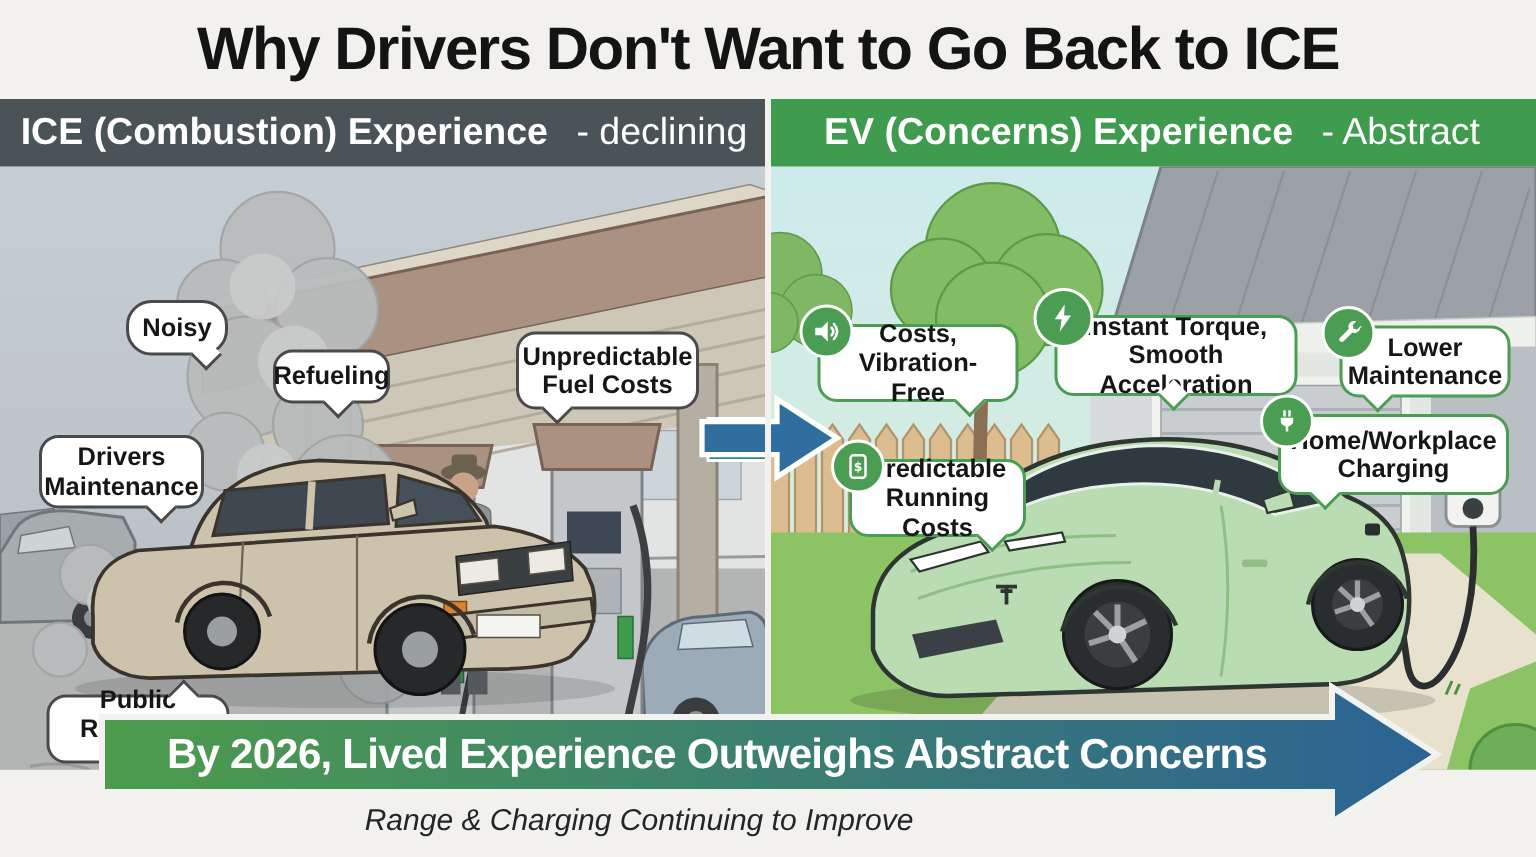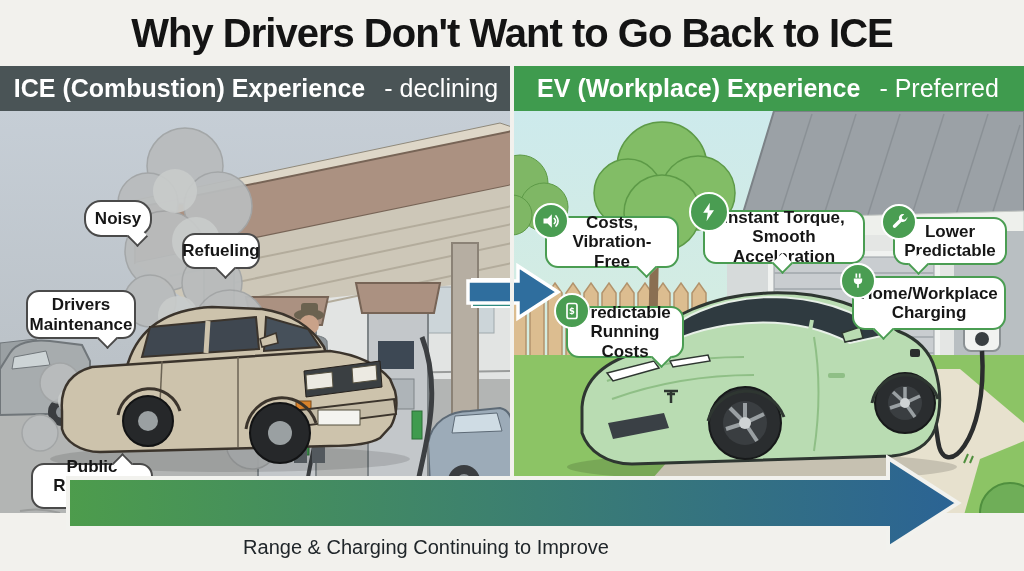--- a/index.html
+++ b/index.html
@@ -44,21 +44,21 @@
 
   
   .mid-arrow{position:absolute;top:262px;left:466px;z-index:25;}
 
   
   .banner-svg{position:absolute;top:450px;left:0;z-index:40;}
   .banner-text{position:absolute;top:478px;left:68px;width:820px;height:50px;z-index:41;
         display:flex;align-items:center;justify-content:center;color:#ffffff;
         font-size:28px;font-weight:bold;letter-spacing:-0.5px;}
   .footnote{position:absolute;top:536px;left:0;width:852px;text-align:center;z-index:42;
-        font-size:20px;color:#20262a;}
+        font-style:italic;font-size:20px;color:#20262a;}
 </style>
 </head>
 <body>
 
 <div class="stage">
 
   <div class="title">Why Drivers Don't Want to Go Back to ICE</div>
 
   <div class="panel panel-ice">
     <div class="panel-header">
@@ -190,35 +190,39 @@
 
       
       <div class="bubble" style="left:84px;top:89px;width:68px;height:37px;border-radius:17px;">
         <span>Noisy</span>
         <span class="tail tail-b" style="left:44px;"></span>
       </div>
       <div class="bubble" style="left:182px;top:122px;width:78px;height:36px;">
         <span>Refueling</span>
         <span class="tail tail-b" style="left:34px;"></span>
       </div>
+      <div class="bubble" style="left:344px;top:110px;width:122px;height:52px;">
+        <span>Unpredictable Fuel Costs</span>
+        <span class="tail tail-b" style="left:18px;"></span>
+      </div>
       <div class="bubble" style="left:26px;top:179px;width:110px;height:49px;">
         <span>Drivers Maintenance</span>
         <span class="tail tail-b" style="left:72px;"></span>
       </div>
       <div class="bubble" style="left:31px;top:352px;width:122px;height:46px;">
         <span>Public Refueling Only</span>
         <span class="tail tail-t" style="left:82px;"></span>
       </div>
     </div>
   </div>
 
   <div class="panel panel-ev">
     <div class="panel-header">
-      <span class="hdr-bold">EV (Workplace) Experience</span>
-      <span class="hdr-rest">- Preferred</span>
+      <span class="hdr-bold">EV (Concerns) Experience</span>
+      <span class="hdr-rest">- Abstract</span>
     </div>
 
     <div class="scene">
       <svg width="512" height="460" viewBox="0 0 512 460">
         <defs>
           <linearGradient id="skyR" x1="0" y1="0" x2="0" y2="1">
             <stop offset="0" stop-color="#cdeaec"></stop>
               <stop offset="1" stop-color="#dcefd5"></stop>
           </linearGradient>
         </defs>
@@ -355,21 +359,21 @@
         </span>
         <span>Instant Torque, Smooth Acceleration</span>
         <span class="tail tail-b" style="left:70px;"></span>
       </div>
       <div class="bubble" style="left:381px;top:106px;width:114px;height:48px;">
         <span class="icon-badge">
           <svg viewBox="0 0 24 24">
               <path d="M21.5 7.2c0 2.6-2.1 4.7-4.7 4.7-.6 0-1.2-.1-1.7-.3l-7 7c-.8.8-2.1.8-2.9 0-.8-.8-.8-2.1 0-2.9l7-7c-.2-.5-.3-1.1-.3-1.7 0-2.6 2.1-4.7 4.7-4.7.6 0 1.2.1 1.7.3l-3 3 .7 2.9 2.9.7 3-3c.2.5.6 1.1.6 1.7z" fill="#fff"></path>
             </svg>
         </span>
-        <span>Lower Predictable</span>
+        <span>Lower Maintenance</span>
         <span class="tail tail-b" style="left:16px;"></span>
       </div>
       <div class="bubble" style="left:340px;top:165px;width:154px;height:54px;">
         <span class="icon-badge">
           <svg viewBox="0 0 24 24">
               <path d="M9,3 h2 v5 h-2 Z M13,3 h2 v5 h-2 Z" fill="#fff"></path>
           <path d="M7,9 h10 v2 a5,5 0 0 1 -4,4.9 V20 h-2 v-4.1 A5,5 0 0 1 7,11 Z" fill="#fff"></path>
             </svg>
         </span>
         <span>Home/Workplace Charging</span>
@@ -396,16 +400,17 @@
 
   <svg class="banner-svg" width="1024" height="110" viewBox="0 0 1024 110">
     <defs>
       <linearGradient id="bannerGrad" x1="0" y1="0" x2="1" y2="0">
         <stop offset="0" stop-color="#4d9c4c"></stop>
           <stop offset="1" stop-color="#2b6394"></stop>
       </linearGradient>
     </defs>
     <polygon points="68,28 888,28 888,8 958,53 888,98 888,78 68,78" fill="url(#bannerGrad)" stroke="#f2f2ee" stroke-width="4"></polygon>
   </svg>
+  <div class="banner-text">By 2026, Lived Experience Outweighs Abstract Concerns</div>
 
   <div class="footnote">Range &amp; Charging Continuing to Improve</div>
 
 </div>
 
 </body></html>

